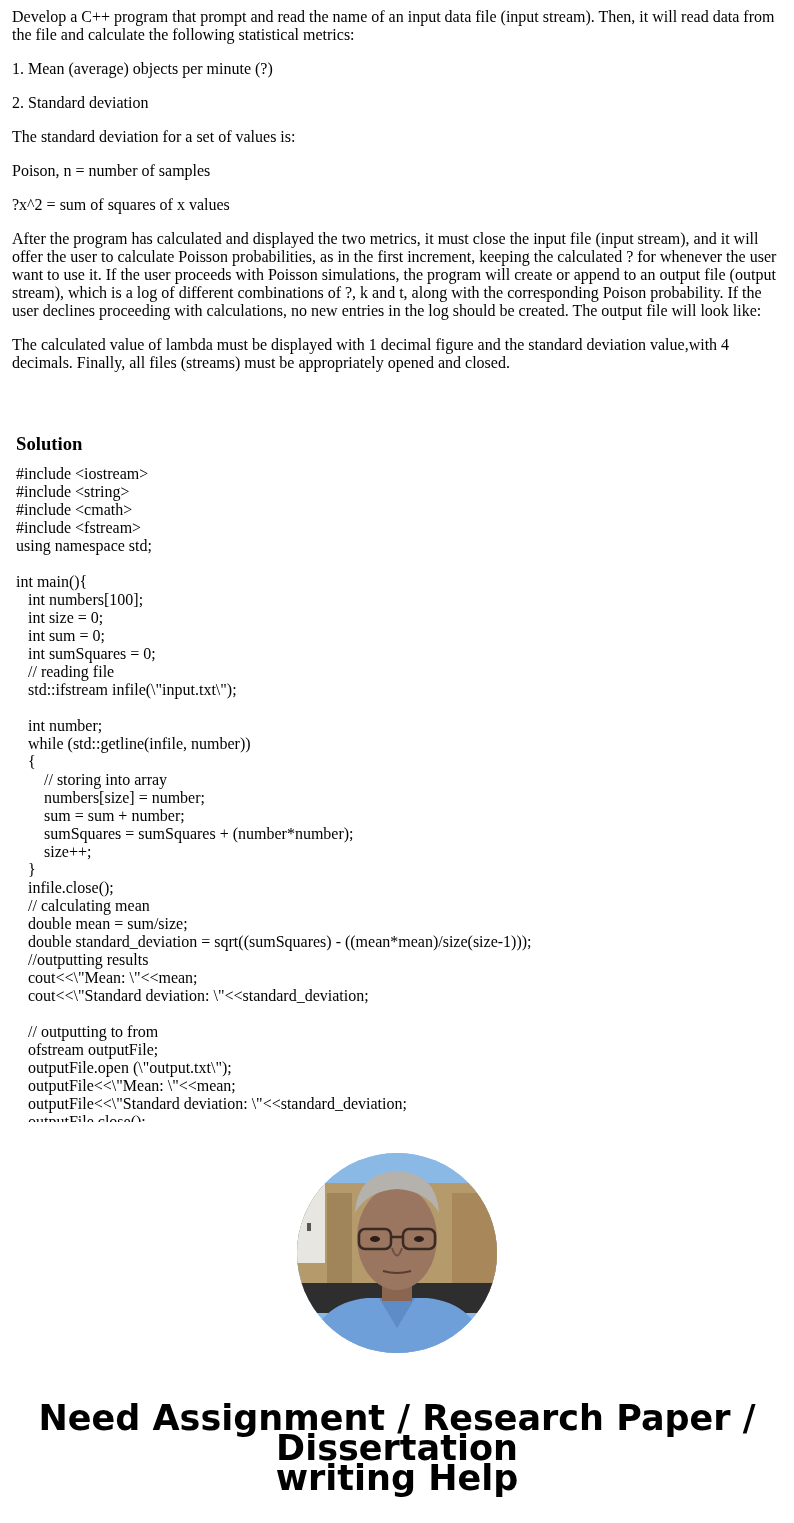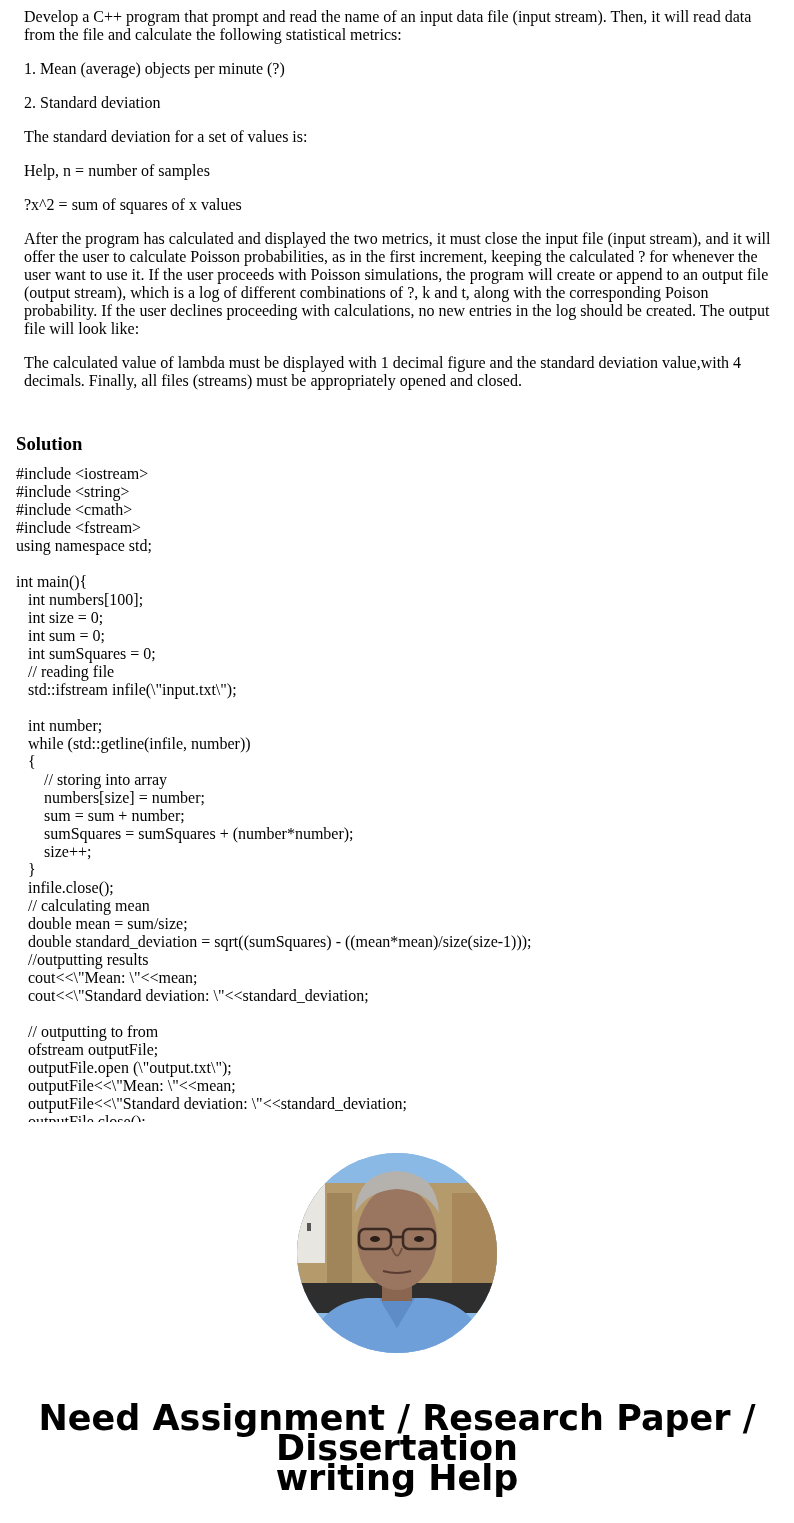--- a/index.html
+++ b/index.html
@@ -12,21 +12,21 @@
       color: #000000;
       font-size: 16px;
     }
     .question {
       position: absolute;
       left: 8px;
       top: 8px;
       width: 774px;
       line-height: 18px;
     }
-    .question p { margin: 0 0 16px 16px; }
+    .question p { margin: 0 0 16px 4px; }
     .solution-heading {
       position: absolute;
       left: 8px;
       top: 425px;
       margin: 8px;
       font-size: 18.7px;
       font-weight: bold;
       line-height: 22px;
     }
     .code-box {
@@ -67,21 +67,21 @@
     }
   </style>
 </head>
 <body>
 
 <div class="question">
   <p>Develop a C++ program that prompt and read the name of an input data file (input stream). Then, it will read data from the file and calculate the following statistical metrics:</p>
   <p>1. Mean (average) objects per minute (?)</p>
   <p>2. Standard deviation</p>
   <p>The standard deviation for a set of values is:</p>
-  <p>Help, n = number of samples</p>
+  <p>Poison, n = number of samples</p>
   <p>?x^2 = sum of squares of x values</p>
   <p>After the program has calculated and displayed the two metrics, it must close the input file (input stream), and it will offer the user to calculate Poisson probabilities, as in the first increment, keeping the calculated ? for whenever the user want to use it. If the user proceeds with Poisson simulations, the program will create or append to an output file (output stream), which is a log of different combinations of ?, k and t, along with the corresponding Poison probability. If the user declines proceeding with calculations, no new entries in the log should be created. The output file will look like:</p>
   <p>The calculated value of lambda must be displayed with 1 decimal figure and the standard deviation value,with 4 decimals.  Finally, all files (streams) must be appropriately opened and closed.</p>
 </div>
 
 <h3 class="solution-heading">Solution</h3>
 
 <div class="code-box" id="code-box">
     <div class="code-line">#include &lt;iostream&gt;</div>
     <div class="code-line">#include &lt;string&gt;</div>

